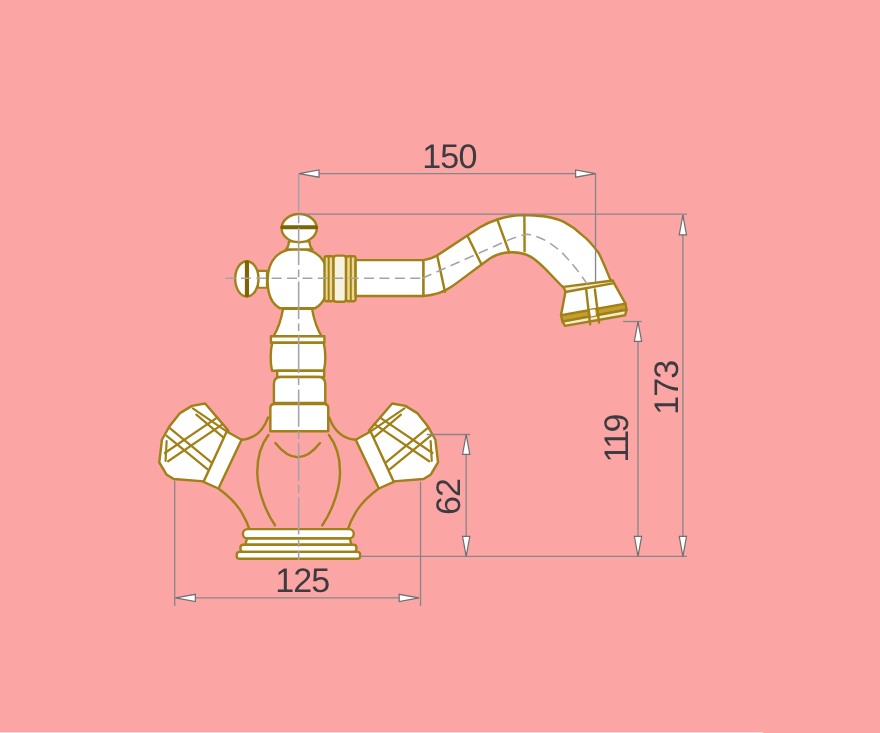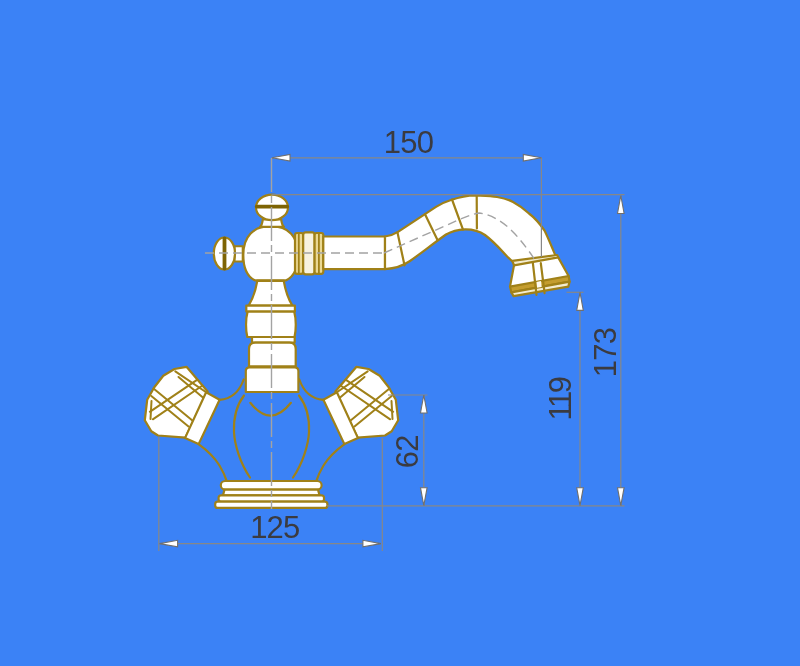--- a/index.html
+++ b/index.html
@@ -1,16 +1,16 @@
 <!DOCTYPE html>
 <html><head>
 <meta charset="utf-8">
 <style>
 html,body{margin:0;padding:0;background:#ffffff;}
-#wrap{width:800px;height:666px;position:relative;overflow:hidden;background:#3b82f6;}
+#wrap{width:800px;height:666px;position:relative;overflow:hidden;background:#fca5a5;}
 svg{display:block;}
 text{font-family:"Liberation Sans",sans-serif;fill:#3b3b40;}
 </style>
 </head>
 <body>
 <div id="wrap">
 <svg width="800" height="666" viewBox="0 0 800 666">
 <defs>
 <g id="arrowL">
           <path d="M0,0 L18,-3.3 L18,3.3 Z" fill="#ffffff" stroke="#6f6f6f" stroke-width="1.1" stroke-linejoin="miter"></path>

